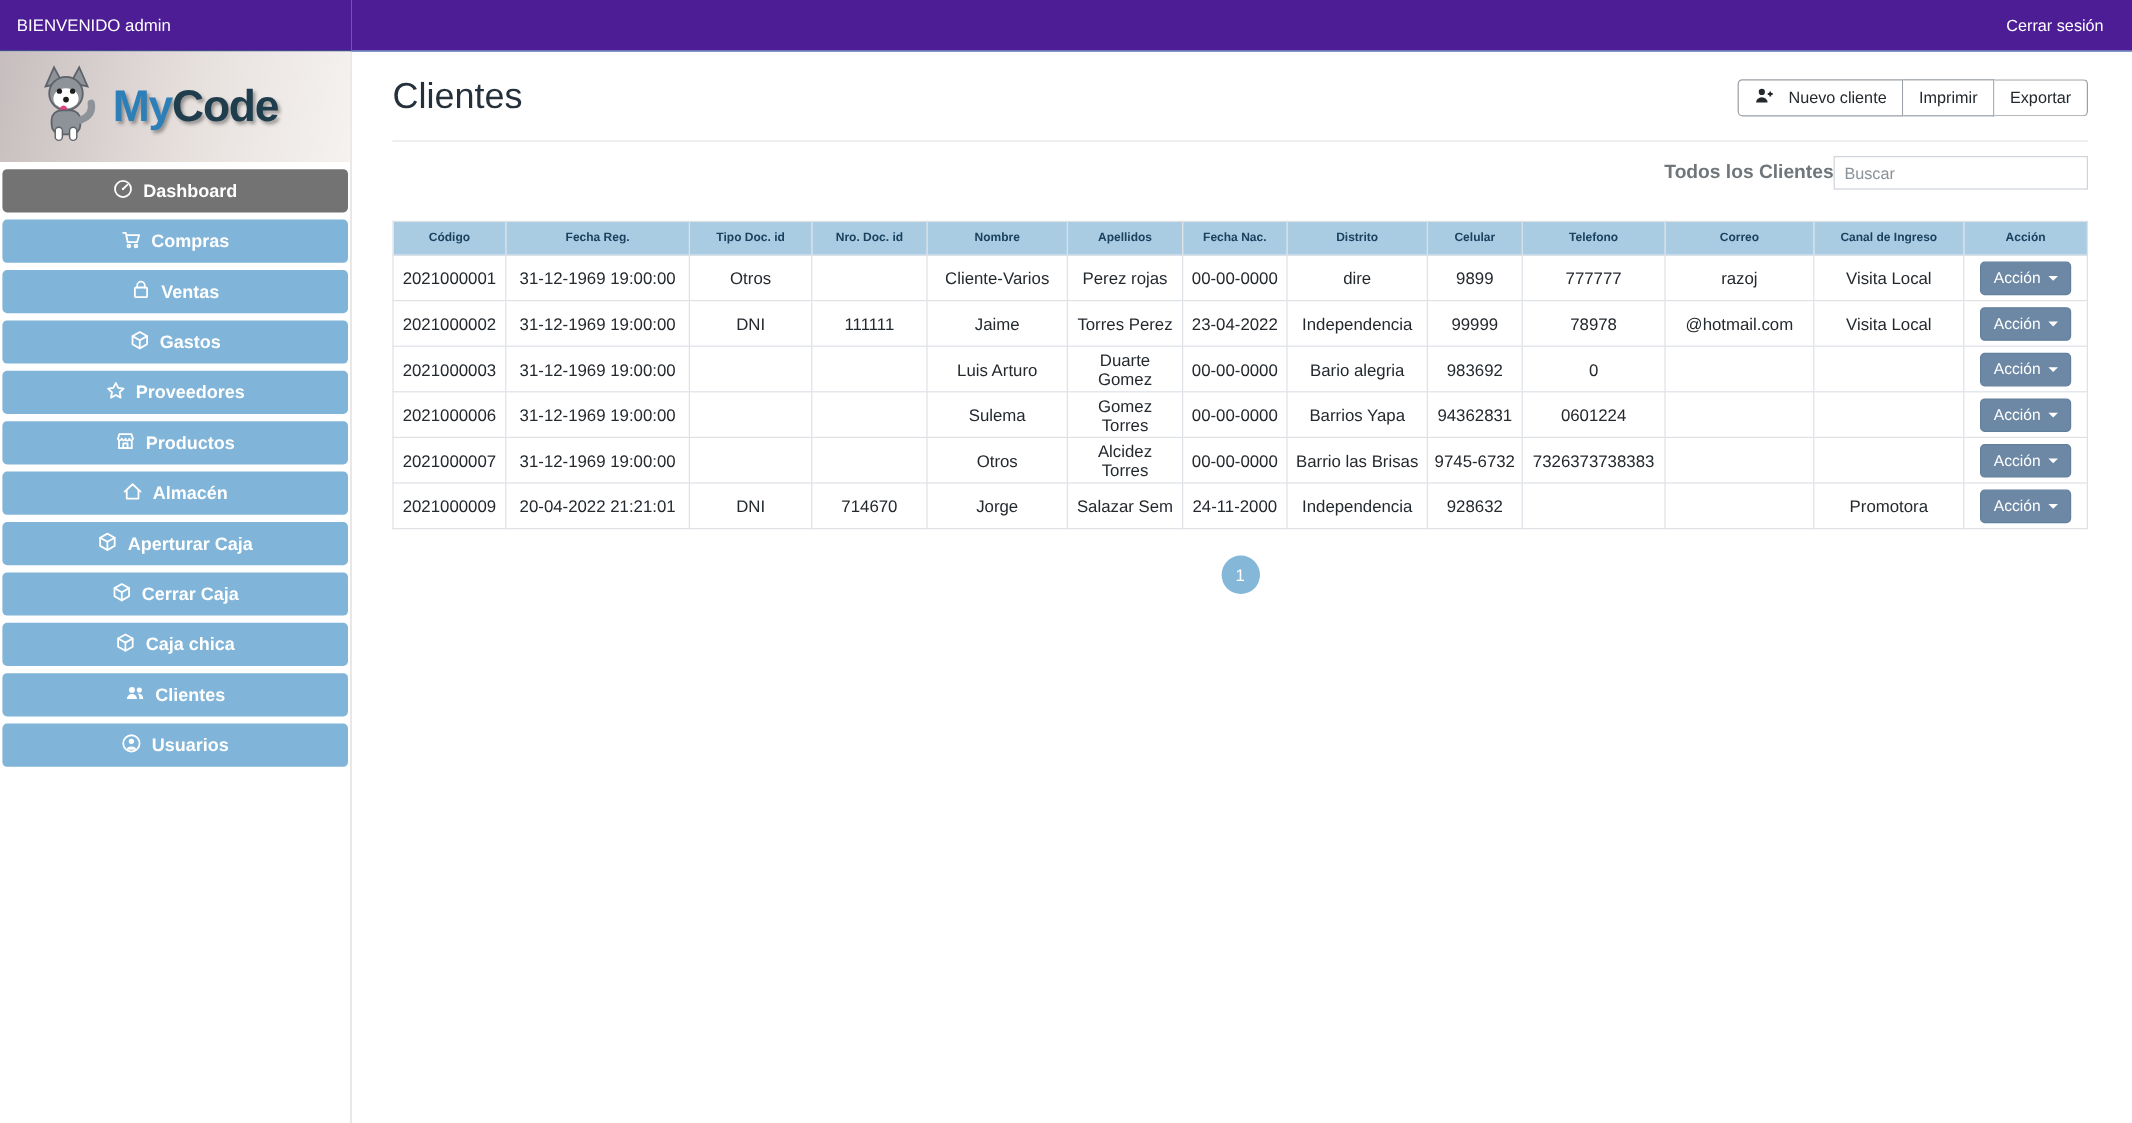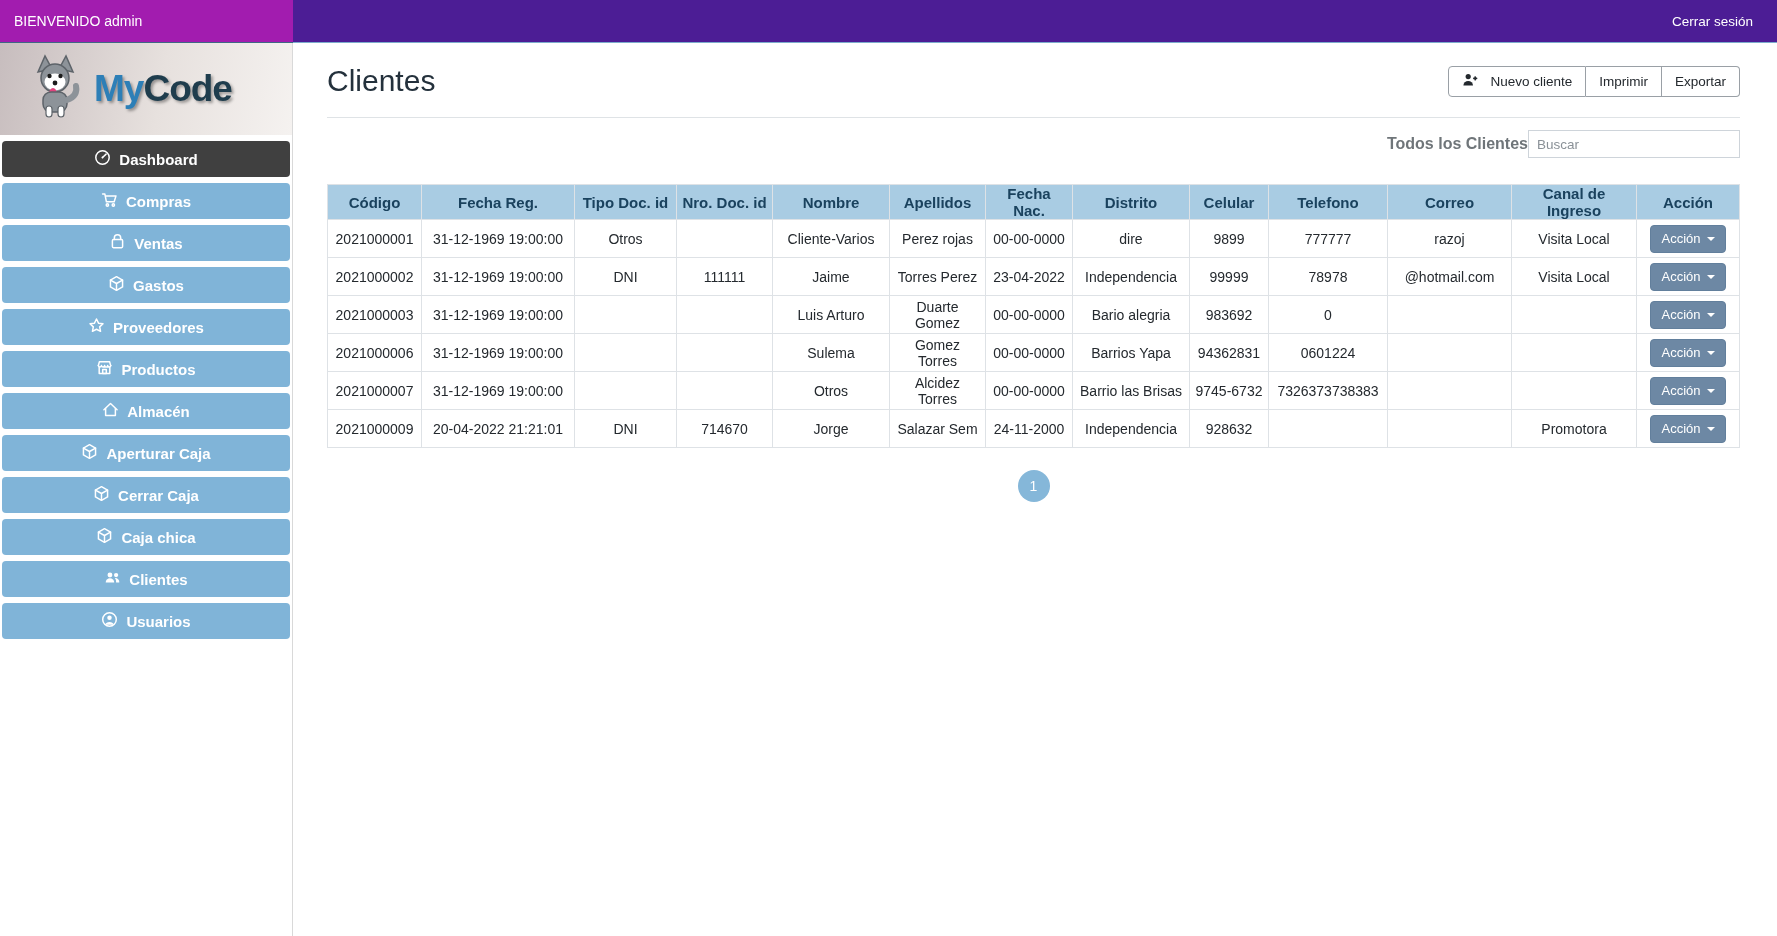--- a/index.html
+++ b/index.html
@@ -4,21 +4,21 @@
 <style>
   * { box-sizing: border-box; }
   html,body { margin:0; padding:0; }
   body {
     width:1777px; height:936px; background:#fff; overflow:hidden;
     font-family:"Liberation Sans","DejaVu Sans",sans-serif;
   }
   
   .topbar { display:flex; height:43px; }
   .topbar-left {
-    width:293px; background:#a21caf; color:#fff; display:flex; align-items:center;
+    width:293px; background:#4c1d95; color:#fff; display:flex; align-items:center;
     padding-left:14px; font-size:14px; border-bottom:1px solid #3f6884;
   }
   .topbar-right {
     flex:1; background:#4c1d95; display:flex; align-items:center;
     justify-content:flex-end; padding-right:24px; border-bottom:1px solid #7cadcc;
   }
   .logout { color:#fff; font-size:13.5px; cursor:pointer; }
   
   .body-row { display:flex; height:893px; }
   .sidebar { width:293px; border-right:1px solid #d9d9d9; background:#fff; }
@@ -29,21 +29,21 @@
   }
   .wordmark { font-size:37px; font-weight:bold; letter-spacing:-1px; margin-left:10px;
     text-shadow:2px 2px 3px rgba(0,0,0,.35); }
   .wm1 { color:#2d7fb7; } .wm2 { color:#1f3d4d; }
   .nav { list-style:none; margin:6px 0 0; padding:0 2px; }
   .nav li {
     height:36px; margin-bottom:6px; background:#80b4d8; border-radius:4px;
     display:flex; align-items:center; justify-content:center; gap:8px;
     color:#fff; font-weight:bold; font-size:15px; cursor:pointer;
   }
-  .nav li.active { background:#404040; }
+  .nav li.active { background:#737373; }
   .nav svg { width:17px; height:17px; }
   
   .main { flex:1; padding:0 37px 0 34px; }
   .main-header { display:flex; justify-content:space-between; align-items:center; margin-top:18px; }
   h1.page-title { margin:0; font-size:30px; line-height:40px; font-weight:500; color:#24313c; }
   .btn-group { display:flex; }
   .btn {
     background:#fff; border:1px solid #9aa0a6; height:31px; padding:0 13px;
     display:flex; align-items:center; gap:12px; font-size:13.5px; color:#24292e; cursor:pointer;
     font-family:inherit;
@@ -56,21 +56,21 @@
   .table-controls { display:flex; justify-content:flex-end; align-items:center; margin-top:12px; }
   .subtitle { color:#6f7579; font-weight:bold; font-size:16px; }
   .search-input {
     width:212px; height:28px; border:1px solid #ced4da; border-radius:0;
     padding:0 8px; font-size:13.5px; color:#495057; font-family:inherit;
   }
   .search-input::placeholder { color:#8a9197; }
   
   table { border-collapse:collapse; width:100%; margin-top:26px; table-layout:fixed; }
   th {
-    background:#a9cce3; color:#1a425e; font-size:15px; font-weight:bold;
+    background:#a9cce3; color:#1a425e; font-size:10px; font-weight:bold;
     height:28px; border:1px solid #dee2e6; padding:0 4px; text-align:center;
   }
   td {
     height:38px; border:1px solid #dee2e6; text-align:center; font-size:14px;
     color:#24292e; padding:0 4px; overflow:hidden;
   }
   .action-btn {
     background:#6d88a4; border:1px solid #627f9c; color:#fff; border-radius:4px;
     height:28px; padding:0 10px; font-size:13px; display:inline-flex; align-items:center;
     gap:6px; cursor:pointer; font-family:inherit;

